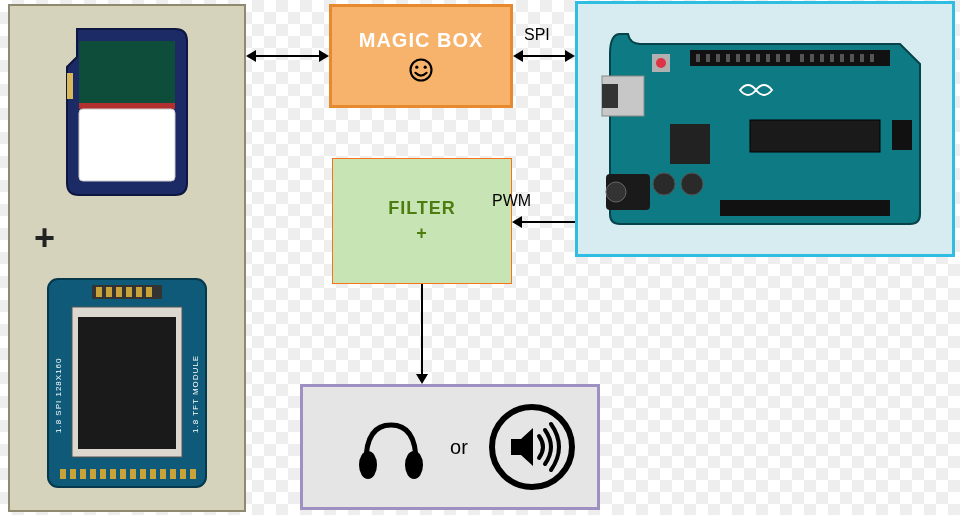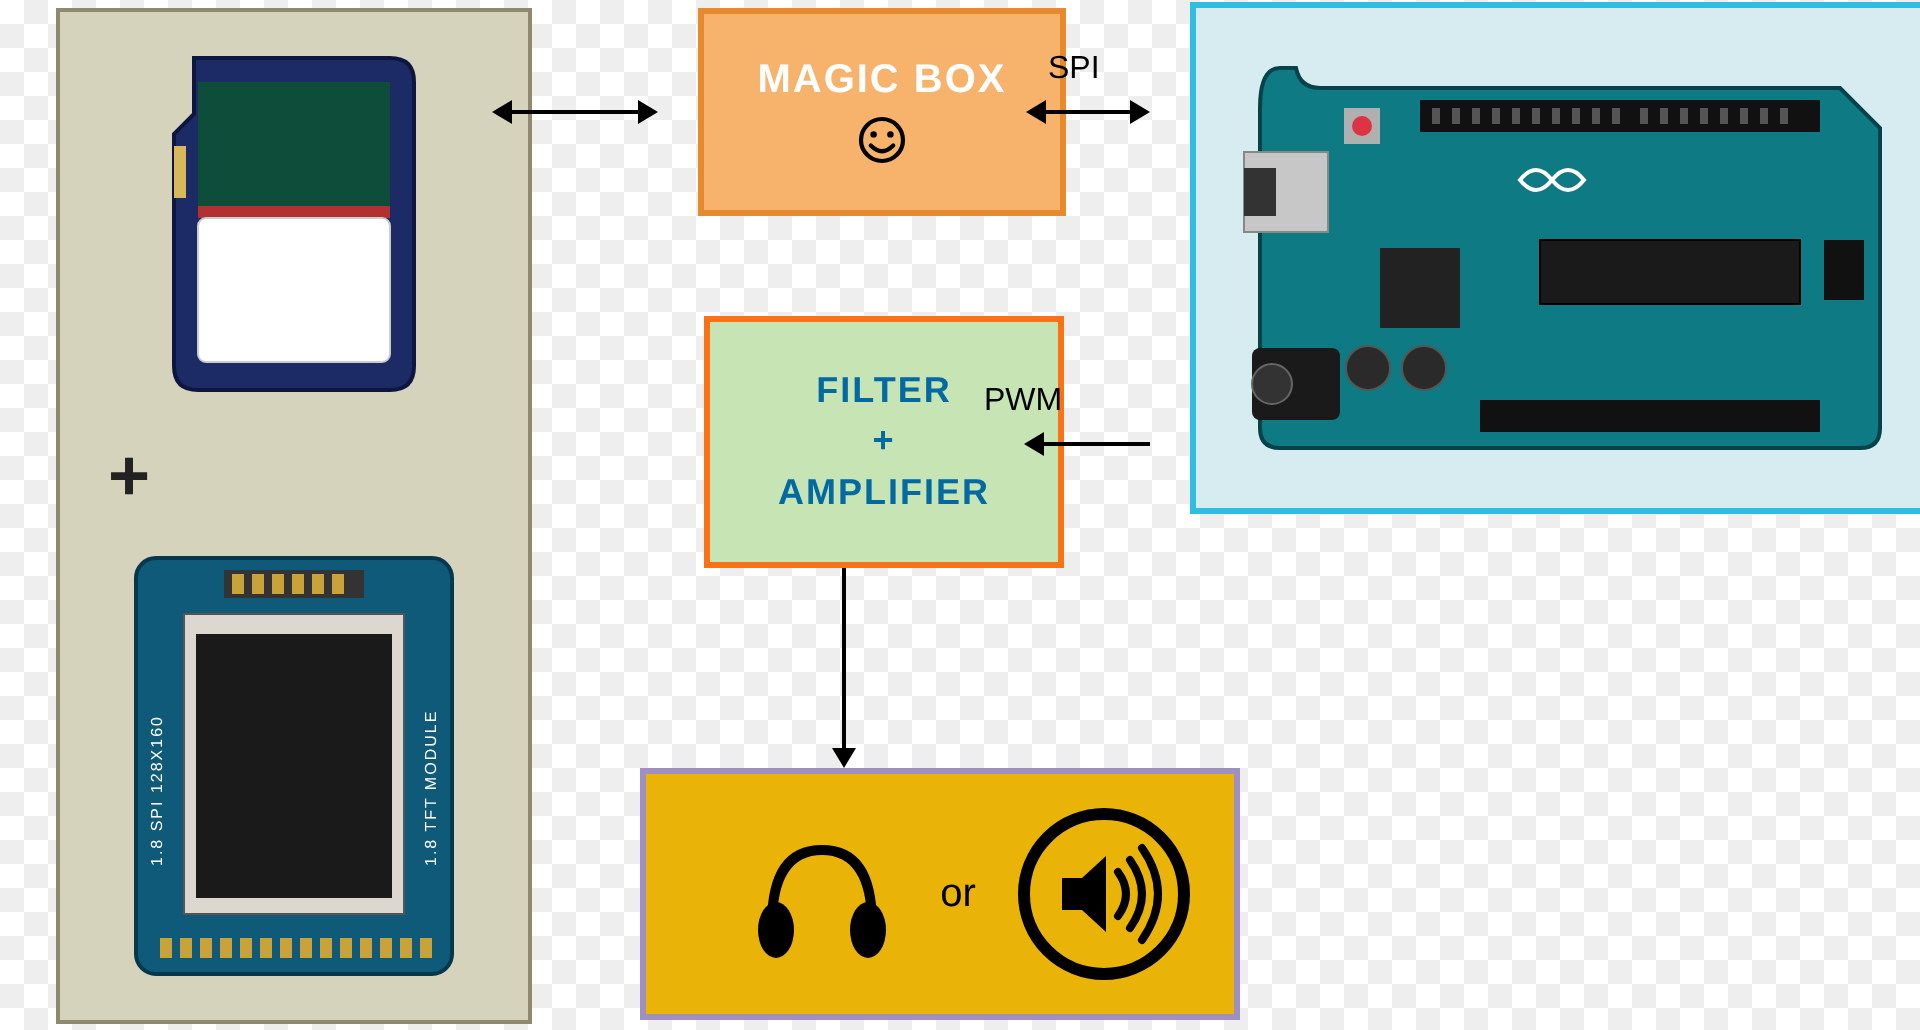--- a/index.html
+++ b/index.html
@@ -11,45 +11,45 @@
     font-family: Arial, sans-serif;
     background-image:
       linear-gradient(45deg, #eee 25%, transparent 25%),
       linear-gradient(-45deg, #eee 25%, transparent 25%),
       linear-gradient(45deg, transparent 75%, #eee 75%),
       linear-gradient(-45deg, transparent 75%, #eee 75%);
     background-size: 24px 24px;
     background-position: 0 0, 0 12px, 12px -12px, -12px 0;
     background-color: #fff;
   }
-  .box { position: absolute; box-sizing: border-box; margin-left: 20px; }
+  .box { position: absolute; box-sizing: border-box; }
   .center-text {
     display: flex;
     flex-direction: column;
     align-items: center;
     justify-content: center;
     text-align: center;
     font-weight: 600;
     letter-spacing: 1px;
   }
   .magic-box {
     background: #f7b36b;
     border: 3px solid #e78a2e;
     color: #fff;
     font-size: 20px;
   }
   .filter-box {
     background: #c7e4b4;
-    border: 3px solid #f97316;
-    color: #0369a1;
+    border: 1px solid #f97316;
+    color: #4d7c0f;
     font-size: 18px;
     line-height: 1.4;
   }
   .output-box {
-    background: #eab308;
+    background: #e5e5e5;
     border: 3px solid #9e90c0;
     display: flex;
     align-items: center;
     justify-content: space-evenly;
     padding-left: 28px;
   }
   .arduino-box {
     background: #d6ecf0;
     border: 3px solid #2fbde2;
     display: flex;
@@ -159,21 +159,20 @@
     <circle cx="20" cy="20" r="15" fill="none" stroke="#000" stroke-width="3"></circle>
     <circle cx="14" cy="16" r="2.3" fill="#000"></circle>
     <circle cx="26" cy="16" r="2.3" fill="#000"></circle>
     <path d="M12 24 Q20 32 28 24" fill="none" stroke="#000" stroke-width="3" stroke-linecap="round"></path>
   </svg>
 </div>
 
 <div class="box filter-box center-text" style="left:332px; top:158px; width:180px; height:126px;">
   <span>FILTER</span>
   <span>+</span>
-  <span>AMPLIFIER</span>
 </div>
 
 <div class="box output-box" style="left:300px; top:384px; width:300px; height:126px;">
   <svg width="80" height="80" viewBox="0 0 80 80">
     <path d="M15 55 Q15 18 40 18 Q65 18 65 55" fill="none" stroke="#000" stroke-width="5" stroke-linecap="round"></path>
     <ellipse cx="17" cy="58" rx="9" ry="14" fill="#000"></ellipse>
     <ellipse cx="63" cy="58" rx="9" ry="14" fill="#000"></ellipse>
   </svg>
   <span style="font-size:20px;">or</span>
   <svg width="90" height="90" viewBox="0 0 90 90">

